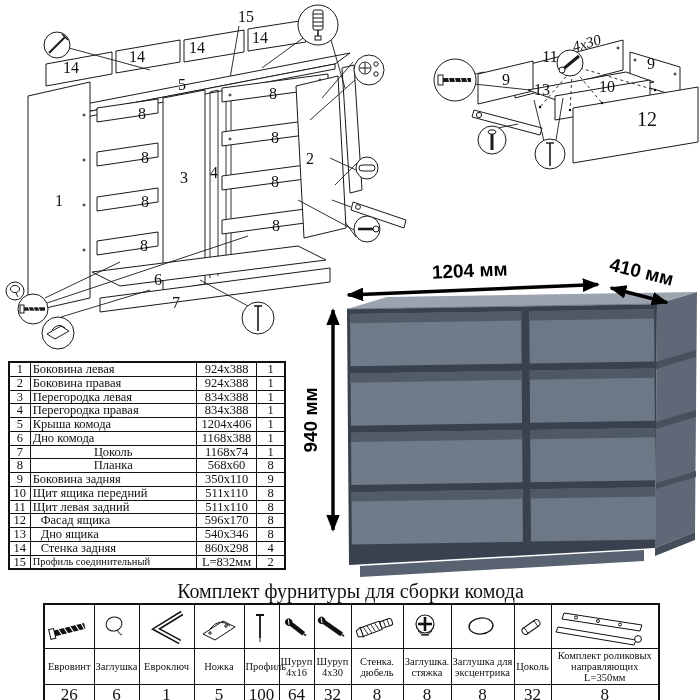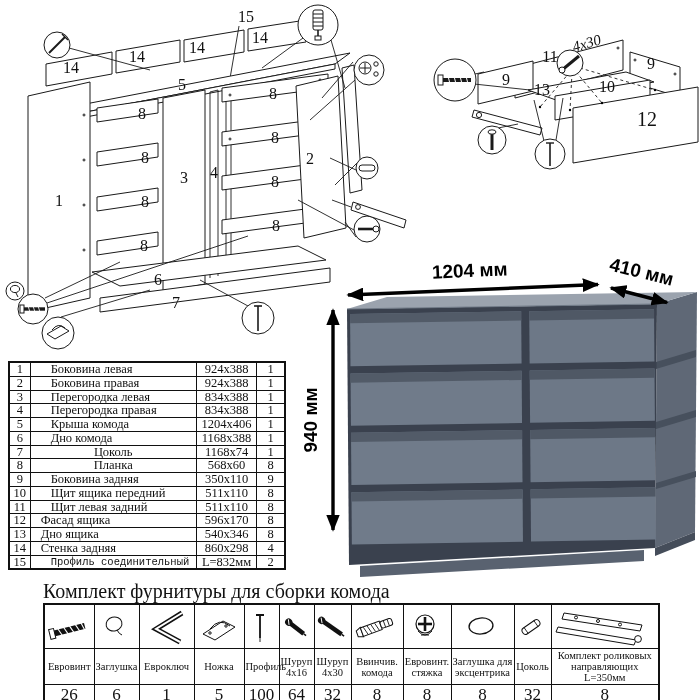--- a/index.html
+++ b/index.html
@@ -10,31 +10,31 @@
   .pl{font-family:"Liberation Serif",serif;font-size:16px;fill:#111;stroke:none;}
   .pl-big{font-family:"Liberation Serif",serif;font-size:20px;fill:#111;stroke:none;}
   .note{font-family:"Liberation Serif",serif;font-style:italic;font-size:15px;fill:#111;stroke:none;}
   .dim{font-family:"Liberation Sans",sans-serif;font-weight:bold;font-size:19px;fill:#000;stroke:none;}
   .leader{stroke:#1a1a1a;stroke-width:0.9;fill:none;}
   .dash{stroke:#1a1a1a;stroke-width:0.9;fill:none;stroke-dasharray:3,3;}
 
   
   .parts-table{position:absolute;left:8px;top:361px;width:278px;border-collapse:collapse;
                border:2px solid #111;table-layout:fixed;}
-  .parts-table td{border:1px solid #111;height:12.6px;line-height:1.02;padding:0 20px;
+  .parts-table td{border:1px solid #111;height:12.6px;line-height:1.02;padding:0 2px;
                   font-size:12.5px;overflow:hidden;white-space:nowrap;}
   .parts-table td.c{text-align:center;padding:0;}
   .parts-table tr:nth-child(7) td.nm, .parts-table tr:nth-child(8) td.nm{text-align:center;}
   .parts-table tr:nth-child(12) td.nm, .parts-table tr:nth-child(13) td.nm,
   .parts-table tr:nth-child(14) td.nm{padding-left:10px;}
-  .parts-table tr:nth-child(15) td.nm{font-size:10.5px;font-family:Liberation Mono, monospace;}
+  .parts-table tr:nth-child(15) td.nm{font-size:10.5px;}
 
   
   .hw-wrap{position:absolute;left:43px;top:580px;width:615px;}
-  .hw-title{text-align:left;font-size:20px;line-height:22px;height:23px;}
+  .hw-title{text-align:center;font-size:20px;line-height:22px;height:23px;}
   .hw-table{border-collapse:collapse;border:2px solid #111;table-layout:fixed;width:615px;}
   .hw-table td{border:1px solid #111;text-align:center;vertical-align:middle;padding:0;}
   .hw-table tr.icons td{height:43px;}
   .hw-table tr.labels td{font-size:10.5px;line-height:1.05;height:26px;padding:1px;}
   .hw-table tr.qty td{font-size:17px;height:19px;}
 </style>
 </head>
 <body>
 
 <div class="sheet">
@@ -586,22 +586,22 @@
             </td>
         </tr>
         <tr class="labels">
           <td>Евровинт</td>
           <td>Заглушка</td>
           <td>Евроключ</td>
           <td>Ножка</td>
           <td>Профиль</td>
           <td>Шуруп 4x16</td>
           <td>Шуруп 4x30</td>
-          <td>Ввинчив. комода</td>
-          <td>Евровинт. стяжка</td>
+          <td>Стенка. дюбель</td>
+          <td>Заглушка. стяжка</td>
           <td>Заглушка для эксцентрика</td>
           <td>Цоколь</td>
           <td>Комплект роликовых направляющих L=350мм</td>
         </tr>
         <tr class="qty">
           <td>26</td>
           <td>6</td>
           <td>1</td>
           <td>5</td>
           <td>100</td>

